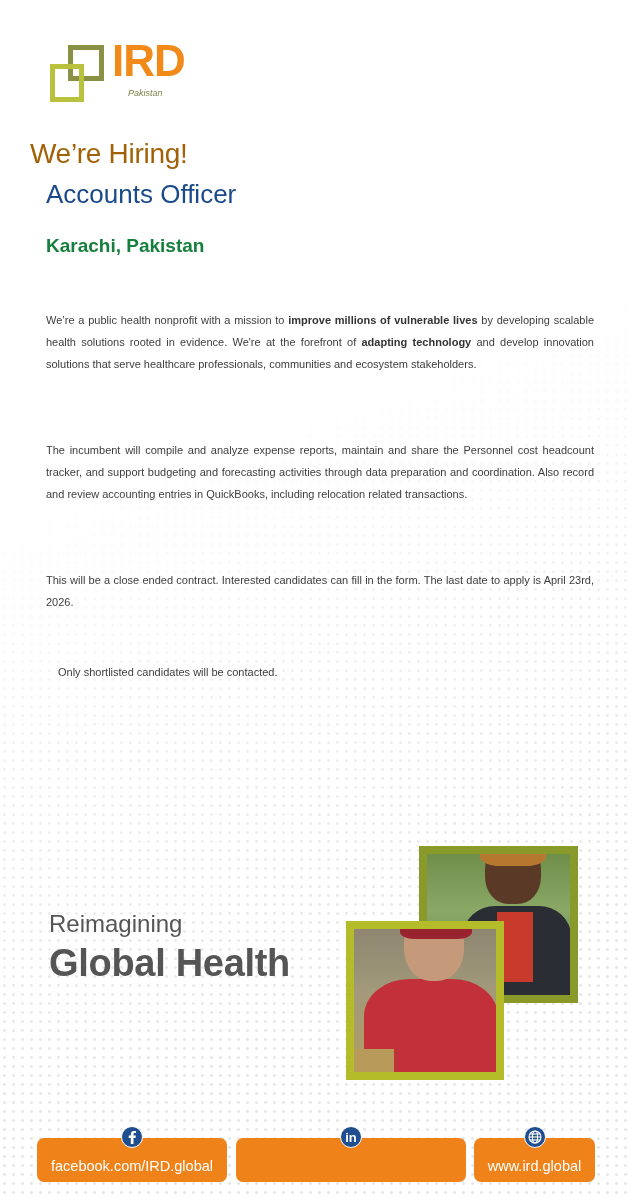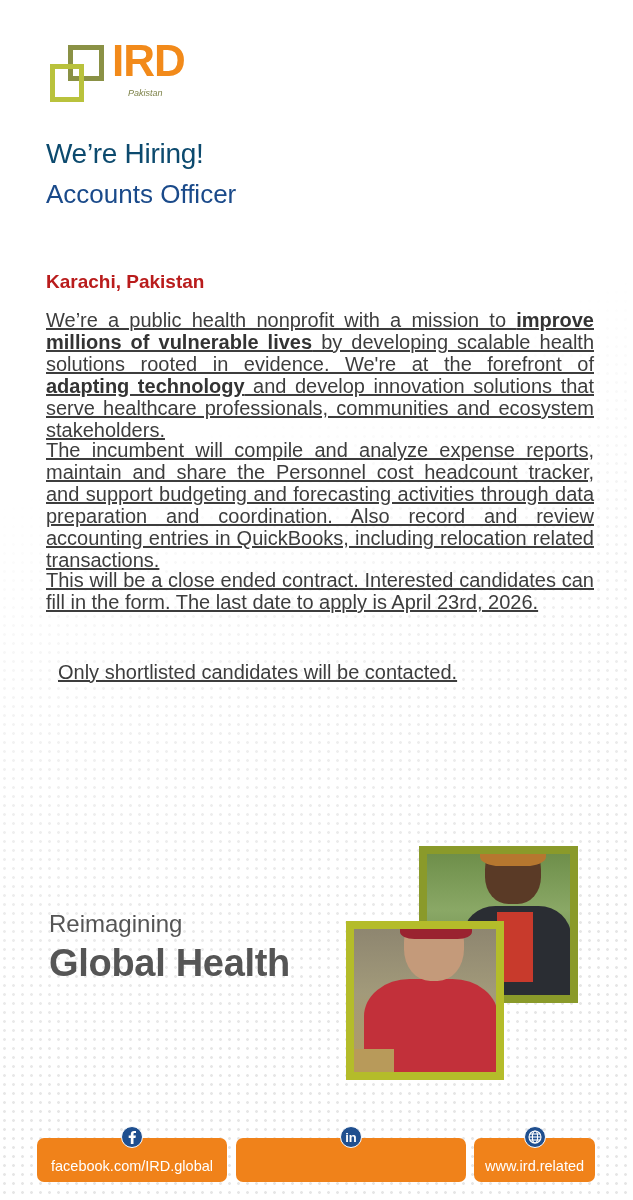--- a/index.html
+++ b/index.html
@@ -35,39 +35,38 @@
       font-weight: bold; font-size: 44px; letter-spacing: -1px;
       color: #f28a1a; line-height: 1;
     }
     .logo-sub {
       position: absolute; left: 82px; top: 46px;
       font-size: 9px; font-style: italic; color: #7d8248;
     }
 
     
     .hiring {
-      position: absolute; left: 46px; top: 138px;
-      font-size: 28px; color: #0c4a6e; font-weight: normal; letter-spacing: -0.3px;
+      position: absolute; left: 30px; top: 138px;
+      font-size: 28px; color: #a16207; font-weight: normal; letter-spacing: -0.3px;
     }
     .job-title {
       position: absolute; left: 46px; top: 179px;
       font-size: 26px; color: #1a4a8a; font-weight: normal;
     }
     .location {
       position: absolute; left: 46px; top: 235px;
-      font-size: 19px; color: #b91c1c; font-weight: bold; margin-top: 36px;
+      font-size: 19px; color: #15803d; font-weight: bold;
     }
 
     
     .body-text {
       position: absolute; left: 46px; width: 548px;
       font-family: "Liberation Sans", sans-serif;
-      font-size: 20px; line-height: 22px; color: #3d3d3d;
+      font-size: 11px; line-height: 22px; color: #3d3d3d;
       text-align: justify;
-      text-decoration: underline;
     }
     .body-text b { color: #333; }
     .p1 { top: 309px; }
     .p2 { top: 439px; }
     .p3 { top: 569px; }
     .p4 { top: 661px; margin-left: 12px; }
 
     
     .tag-small {
       position: absolute; left: 49px; top: 910px;
@@ -211,14 +210,14 @@
 <a class="social social-web">
   <span class="social-icon">
     <svg width="14" height="14" viewBox="0 0 14 14" fill="none" stroke="#fff" stroke-width="1.1">
       <circle cx="7" cy="7" r="6"></circle>
       <ellipse cx="7" cy="7" rx="2.6" ry="6"></ellipse>
       <line x1="1" y1="7" x2="13" y2="7"></line>
       <line x1="2" y1="4" x2="12" y2="4"></line>
       <line x1="2" y1="10" x2="12" y2="10"></line>
     </svg>
   </span>
-  <span>www.ird.related</span>
+  <span>www.ird.global</span>
 </a>
 
 </body></html>

